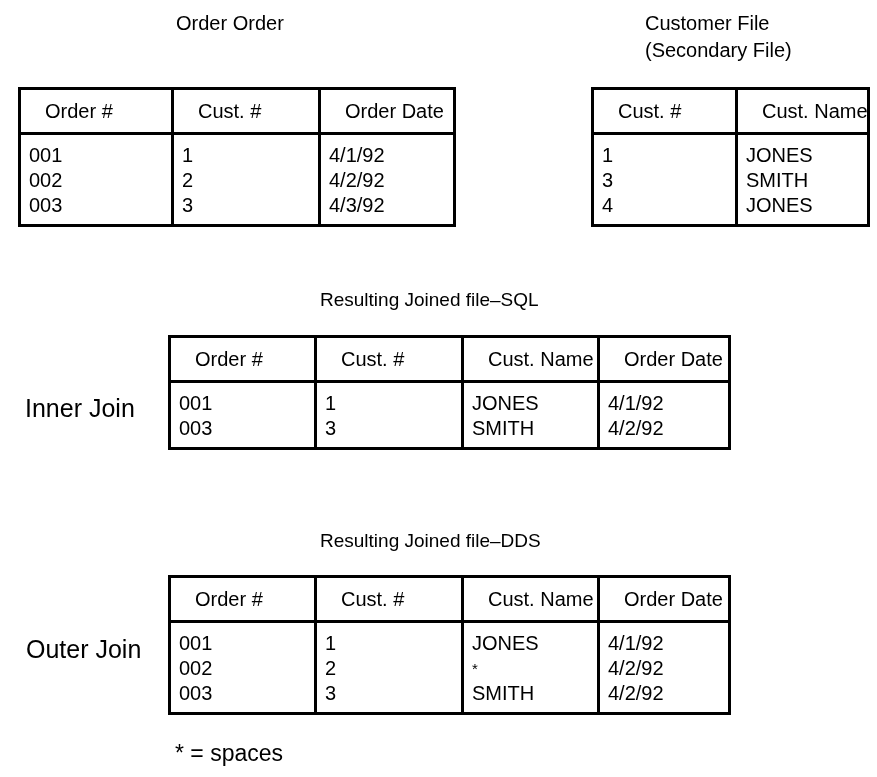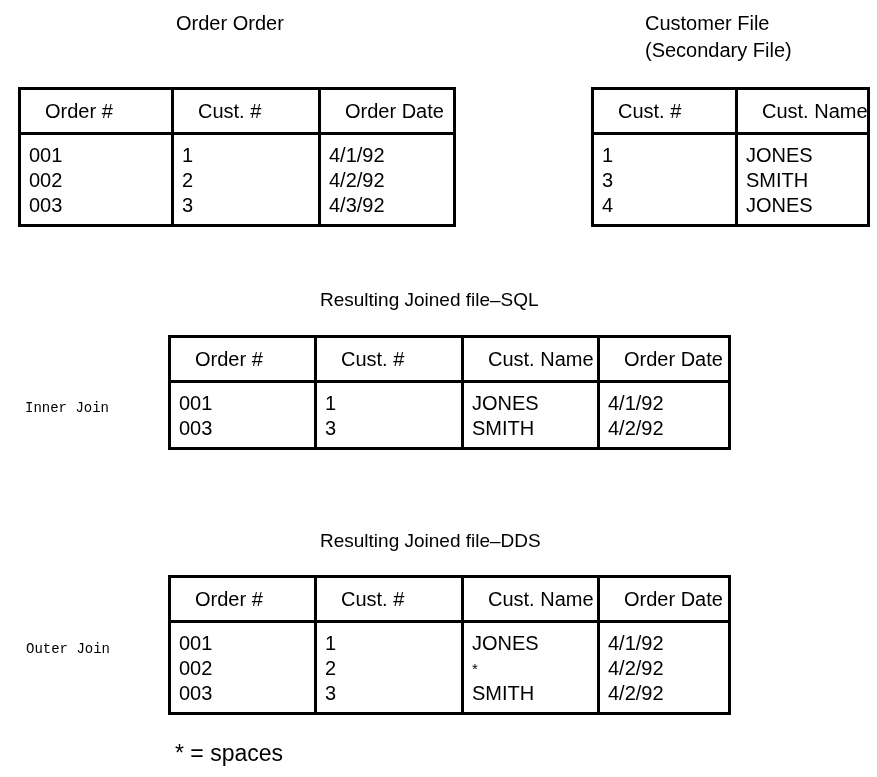--- a/index.html
+++ b/index.html
@@ -37,24 +37,23 @@
   .section-title {
     position: absolute;
     font-size: 19px;
     line-height: 24px;
     white-space: nowrap;
   }
 
   
   .side-label {
     position: absolute;
-    font-size: 14px;
+    font-size: 25px;
     line-height: 24px;
     white-space: nowrap;
-    font-family: Liberation Mono, monospace;
   }
 
   .footnote {
     position: absolute;
     font-size: 23px;
     line-height: 24px;
     white-space: nowrap;
   }
 
   

